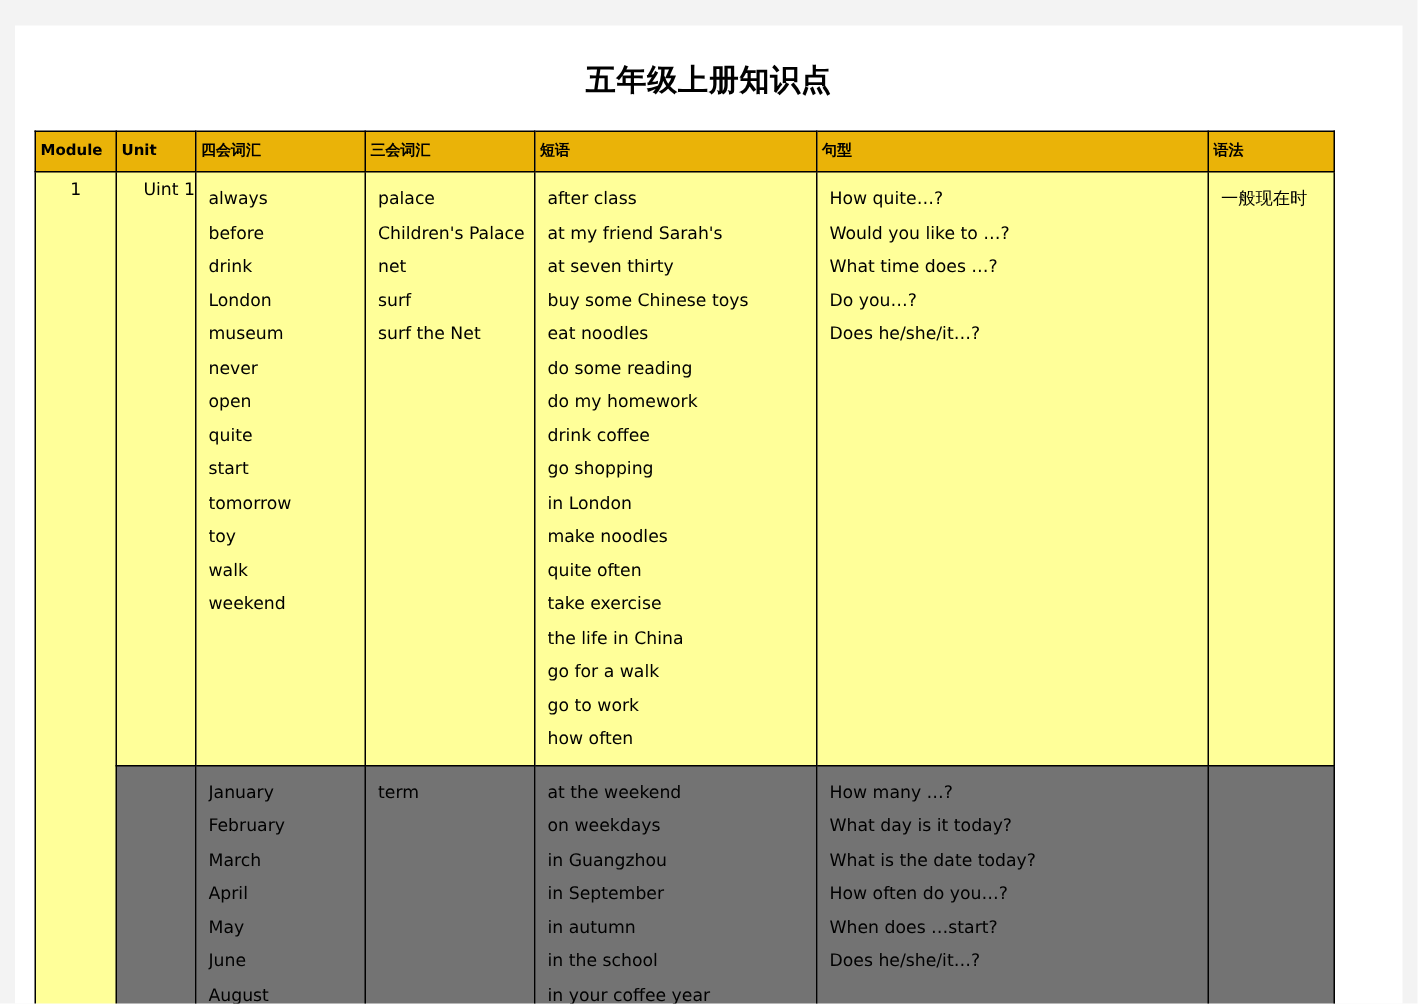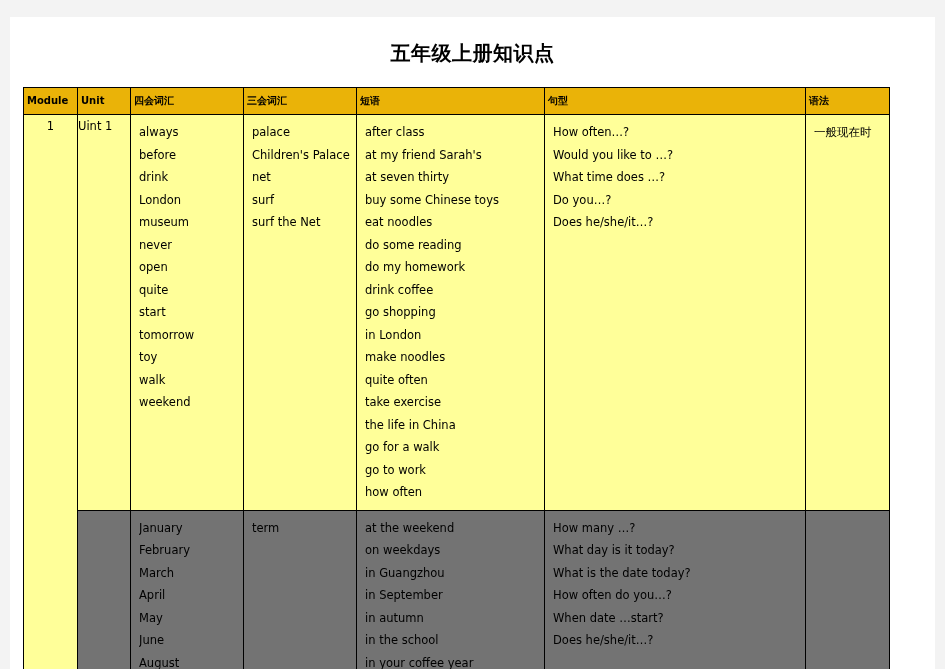--- a/index.html
+++ b/index.html
@@ -73,21 +73,21 @@
   col.c-gram   { width: 84px; }
 
   td.module-cell {
     background: #00ee00;
     text-align: center;
     vertical-align: bottom;
     font-size: 11.5px;
     padding-bottom: 28px;
   }
   td.unit-cell {
-    text-align: left;
+    text-align: right;
     vertical-align: middle;
     font-size: 11.5px;
   }
   .row-yellow td { background: #ffff99; }
   .row-green  td { background: #737373; }
 
   .cell-list {
     margin: 4px;
     padding: 2px 0 2px 4px;
     list-style: none;
@@ -176,21 +176,21 @@
                 <li>quite often</li>
                 <li>take exercise</li>
                 <li>the life in China</li>
                 <li>go for a walk</li>
                 <li>go to work</li>
                 <li>how often</li>
               </ul>
           </td>
           <td>
             <ul class="cell-list">
-                <li>How often…?</li>
+                <li>How quite…?</li>
                 <li>Would you like to …?</li>
                 <li>What time does …?</li>
                 <li>Do you…?</li>
                 <li>Does he/she/it…?</li>
               </ul>
           </td>
           <td class="gram-cell">
             <ul class="cell-list">
                 <li>一般现在时</li>
               </ul>
@@ -225,21 +225,21 @@
                 <li>in the school</li>
                 <li>in your coffee year</li>
               </ul>
           </td>
           <td>
             <ul class="cell-list">
                 <li>How many …?</li>
                 <li>What day is it today?</li>
                 <li>What is the date today?</li>
                 <li>How often do you…?</li>
-                <li>When date …start?</li>
+                <li>When does …start?</li>
                 <li>Does he/she/it…?</li>
               </ul>
           </td>
           <td class="gram-cell">
             <ul class="cell-list"></ul>
           </td>
         </tr>
 
       </tbody>
     </table>

